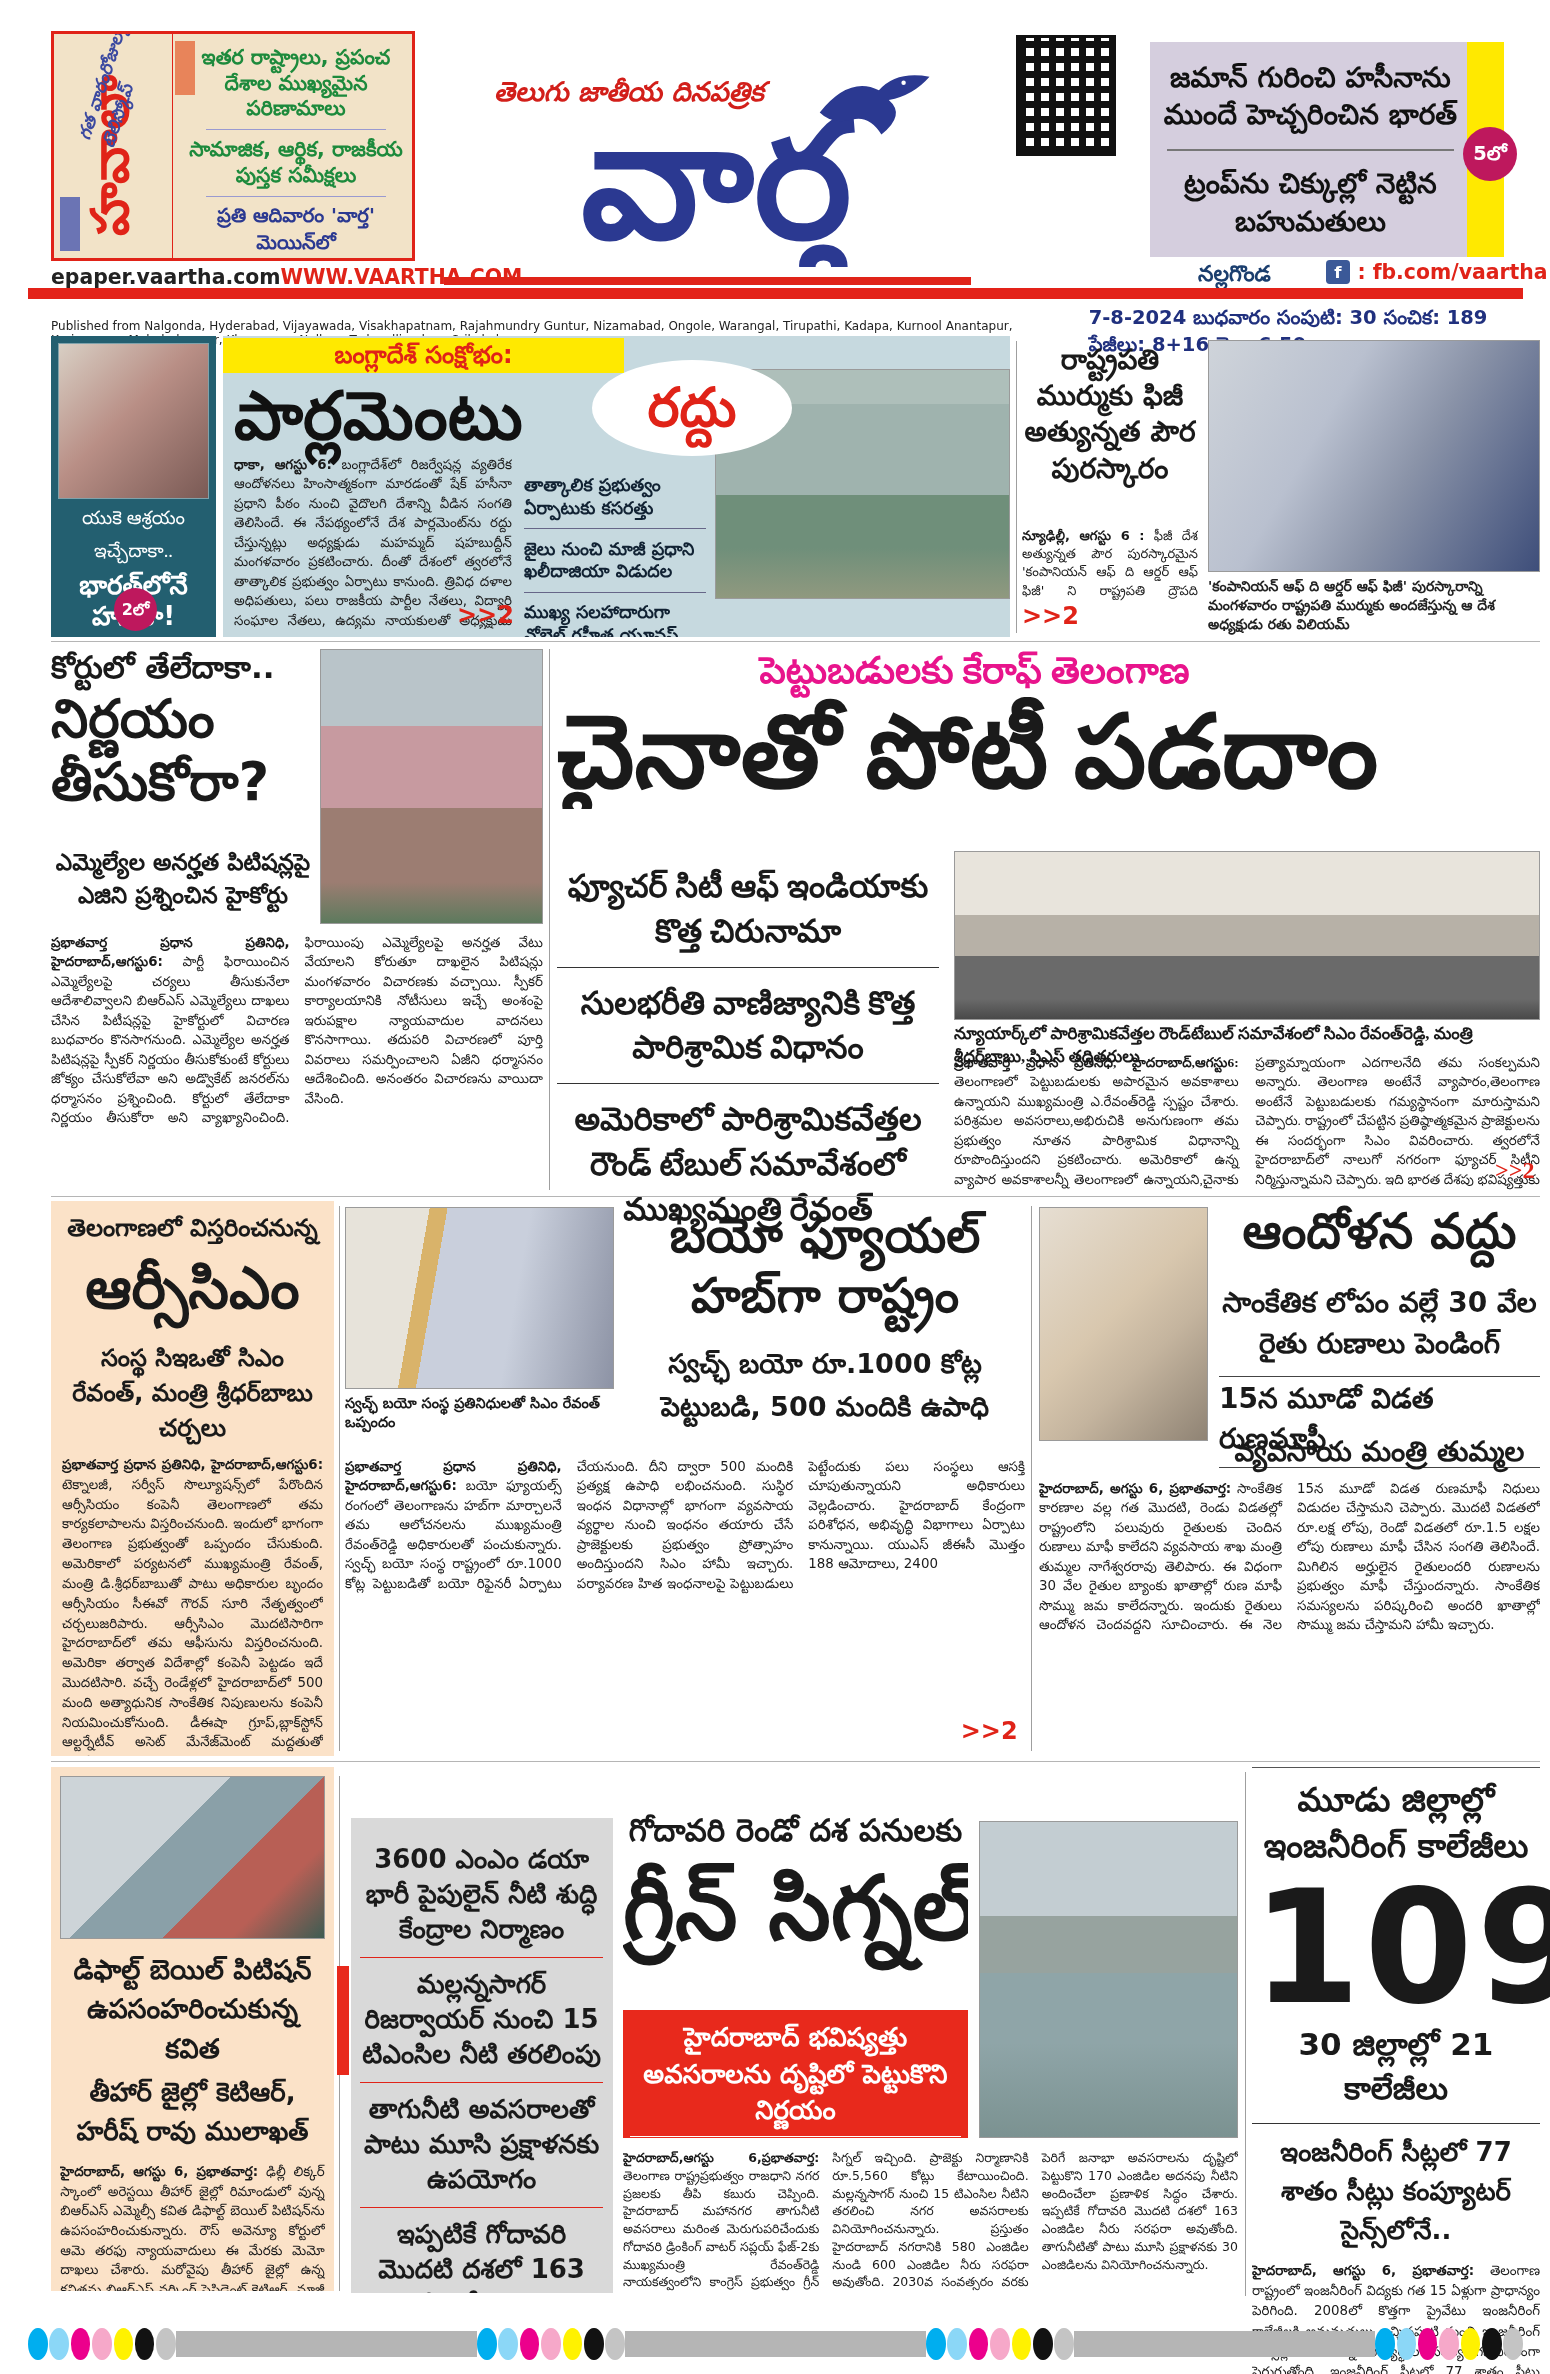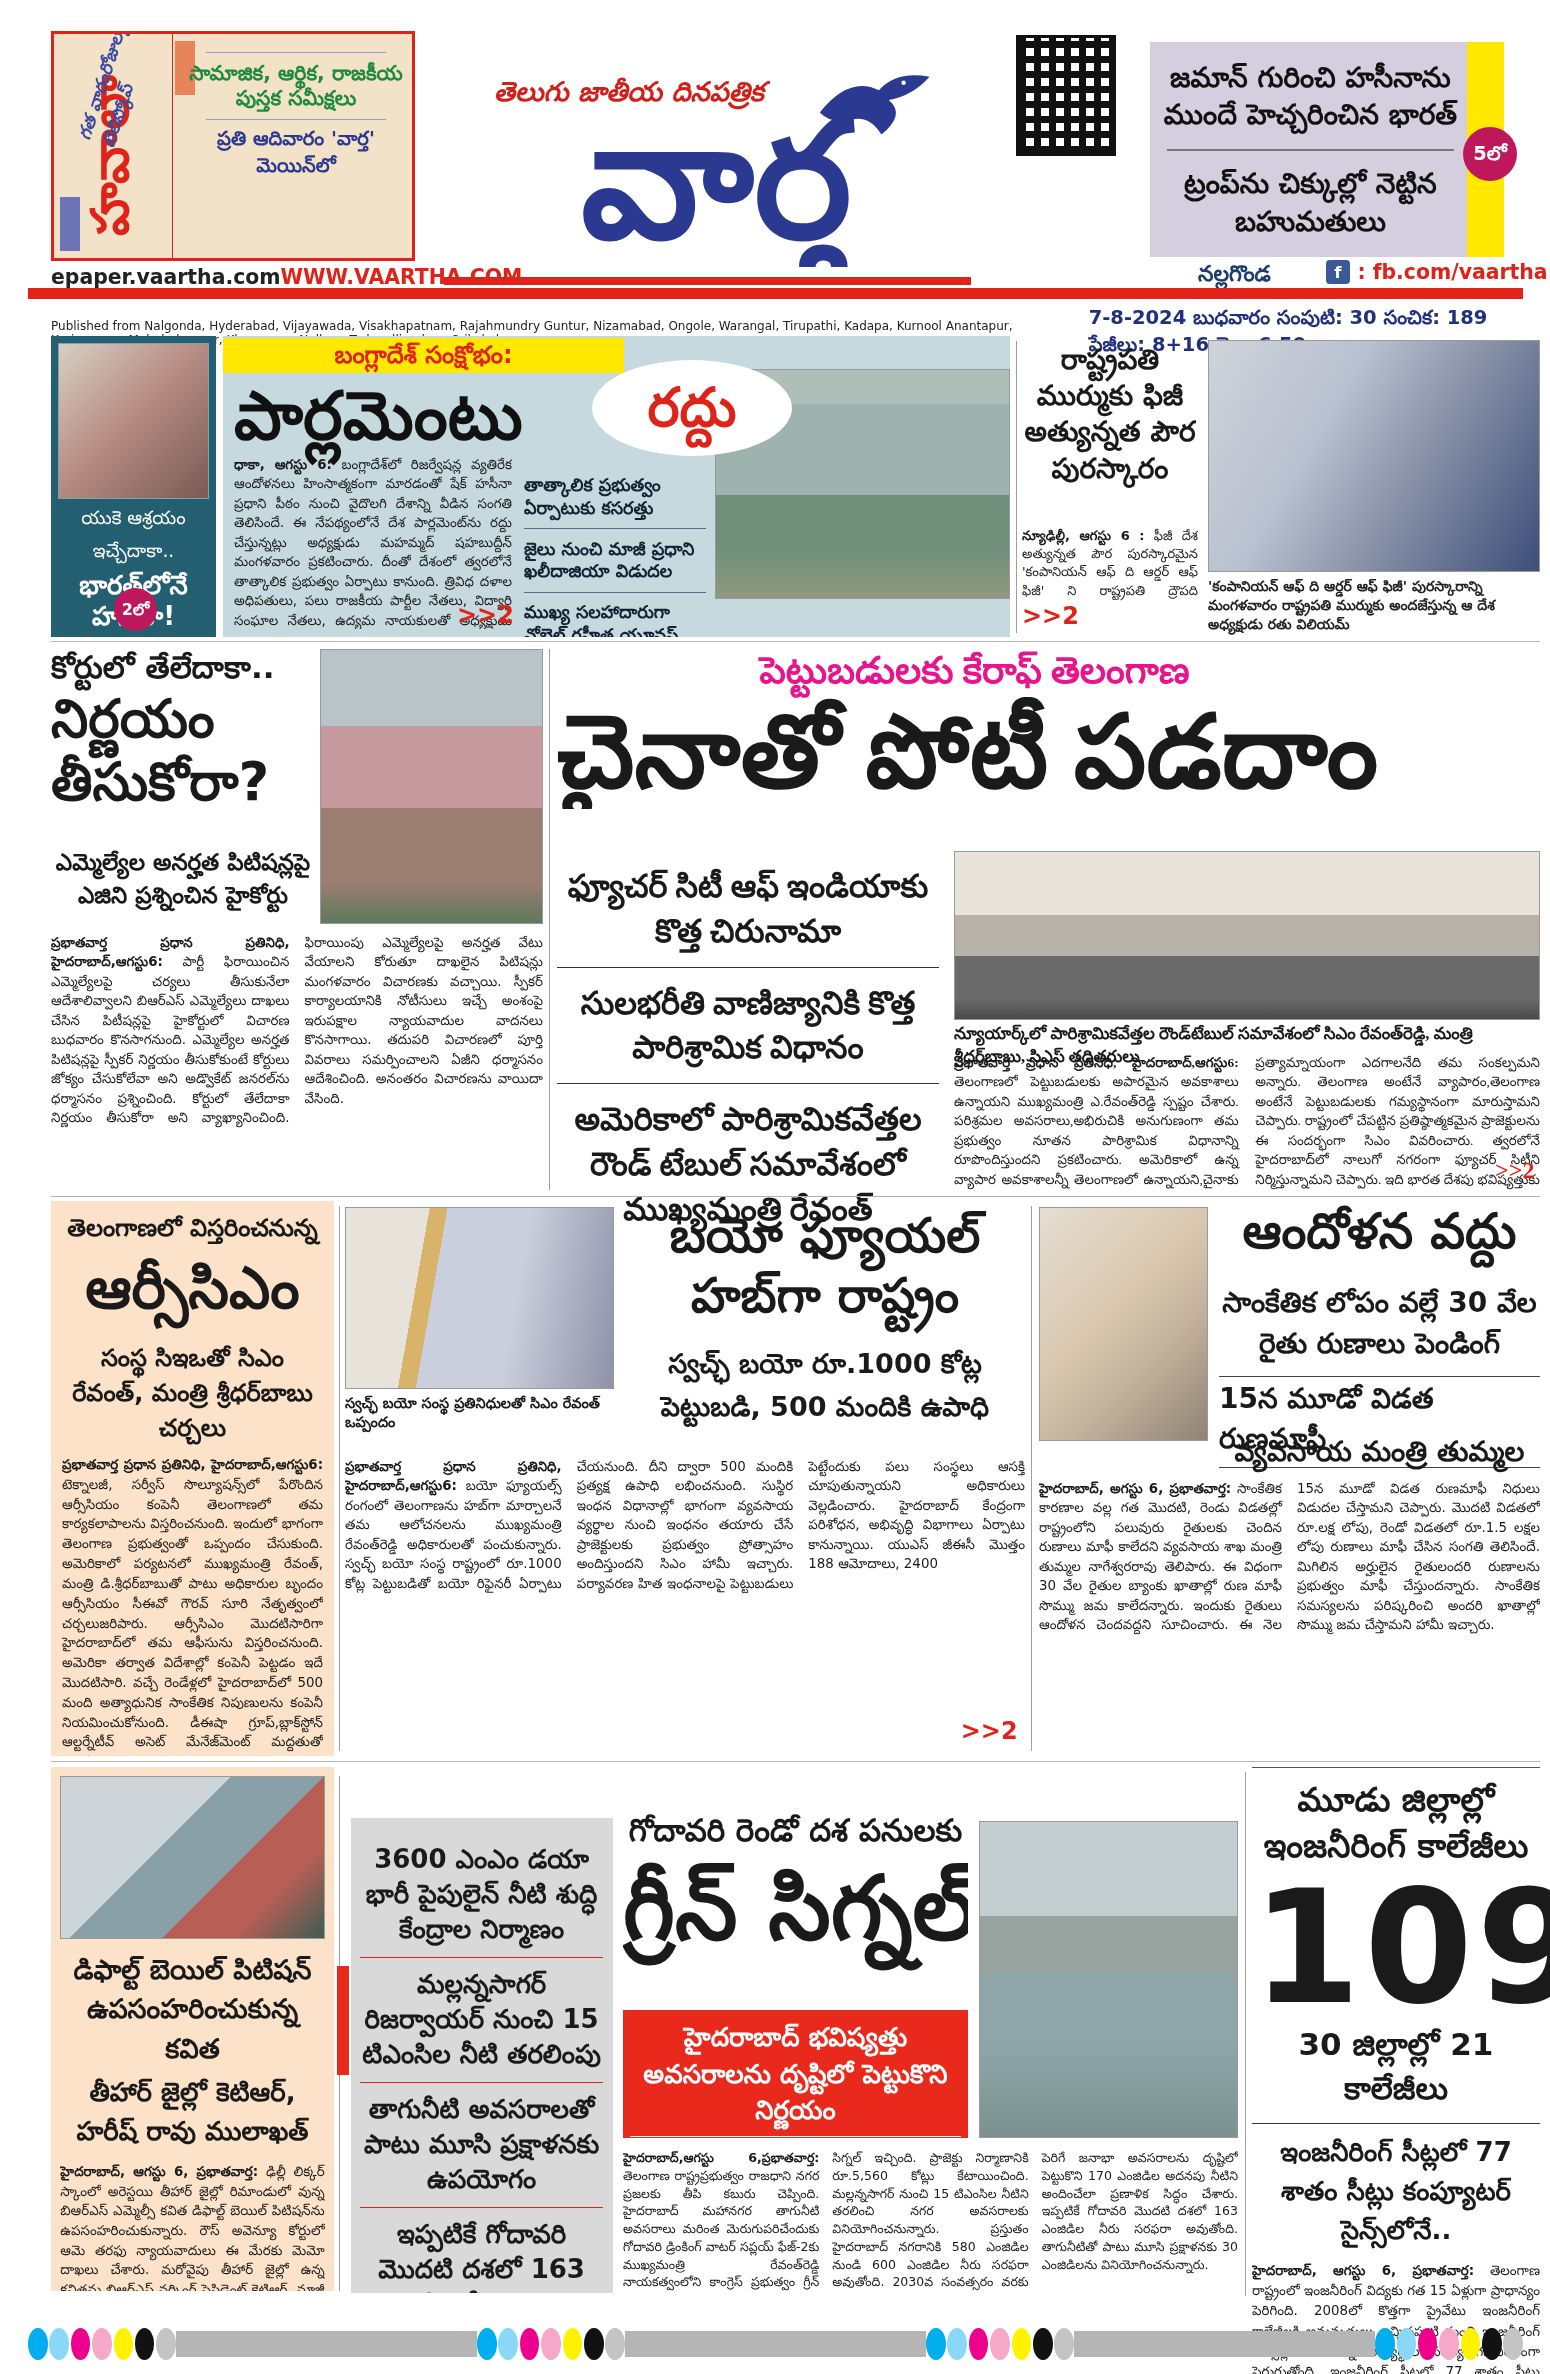--- a/index.html
+++ b/index.html
@@ -48,21 +48,21 @@
   .fb-text { font-size:20.4px; font-weight:bold; color:#e02318; }
   .red-rule { left:28px; top:288px; width:1495px; height:11px; background:#e32219; }
   .dateline { left:51px; top:306px; width:1489px; display:flex; justify-content:space-between; align-items:center; }
   .published { font-size:12px; color:#222; }
   .issue { font-size:19.5px; font-weight:bold; color:#20307e; }
 
   
   .hasina-box { left:51px; top:336px; width:165px; height:301px; background:#235f70; padding:7.4px; text-align:center; }
   .hasina-photo { position:relative; width:100%; height:156px; border:0.9px solid #7fa2ab;
       background:linear-gradient(135deg,#d8cfc4,#b98f86 45%,#7a5a55); }
-  .hasina-l1 { color:#fff; font-size:18.6px; margin-top:7.4px; }
+  .hasina-l1 { color:#fff; font-size:18.6px; margin-top:7.4px;font-family:Liberation Serif, serif; }
   .hasina-l3 { color:#fff; font-size:26px; font-weight:bold; margin-top:3.7px; line-height:1.2; }
   .hasina-badge { left:63px; bottom:5.6px; width:43px; height:43px; line-height:43px; font-size:16px; }
   .bangla { left:223px; top:336px; width:787px; height:301px; background:#c6d9df; overflow:hidden; }
   .bangla-kicker { position:absolute; left:0; top:1.9px; width:401px; height:35px; background:#ffe900; color:#e02318; font-weight:bold; font-size:24px; text-align:center; line-height:35px; }
   .bangla-headline { position:absolute; left:11px; top:41px; font-size:67px; font-weight:800; color:#111; white-space:nowrap; }
   .raddu { position:absolute; left:369px; top:24px; width:200px; height:96px; background:#fff; border-radius:50%; color:#e02318; font-weight:800; font-size:54px; text-align:center; line-height:96px; z-index:3; }
   .parl-photo { left:492px; top:33px; width:295px; height:230px;
       background:linear-gradient(180deg,#aebfba 0 15%,#9fb3ae 15% 55%,#6f8f7a 55% 78%,#90997f); }
   .bangla-body { position:absolute; left:11px; top:119px; width:278px; height:174px; font-size:13.4px; line-height:1.45; overflow:hidden; }
   .bangla-bullets { position:absolute; left:301px; top:130px; width:182px; }
@@ -159,20 +159,21 @@
 <div id="page">
 
   <div class="abs promo-box">
     <div class="promo-left">
       <div class="promo-vtitle">హవాలా</div>
       <div class="promo-vtag">గత వారంరోజులపై టెలిస్కోప్</div>
       <div class="deco-v"></div>
     </div>
     <div class="deco-o"></div>
     <div class="promo-right">
+      <div class="promo-line1">ఇతర రాష్ట్రాలు, ప్రపంచ దేశాల ముఖ్యమైన పరిణామాలు</div>
       <div class="promo-sep"></div>
       <div class="promo-line1">సామాజిక, ఆర్థిక, రాజకీయ పుస్తక సమీక్షలు</div>
       <div class="promo-sep"></div>
       <div class="promo-line3">ప్రతి ఆదివారం 'వార్త' మెయిన్‌లో</div>
 
     </div>
   </div>
   <div class="abs epaper-row">
     <span class="epaper">epaper.vaartha.com</span>
     <span class="site">WWW.VAARTHA.COM</span>

